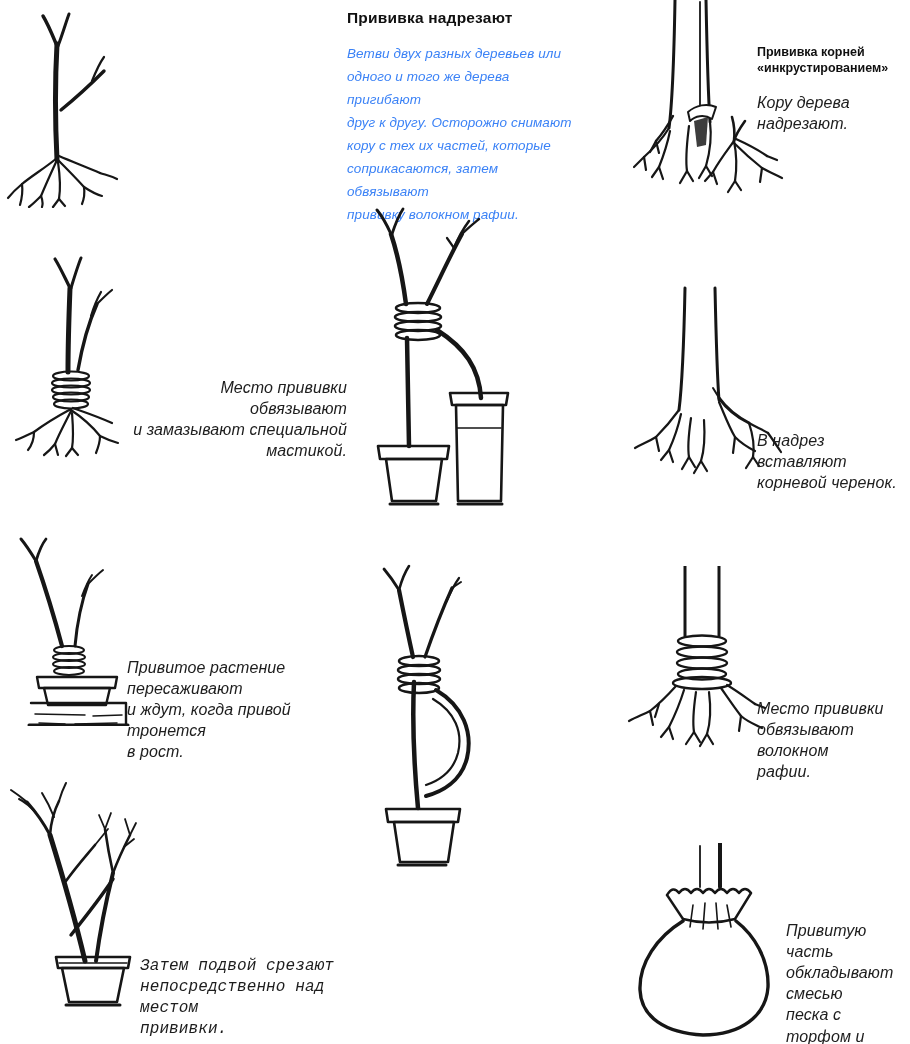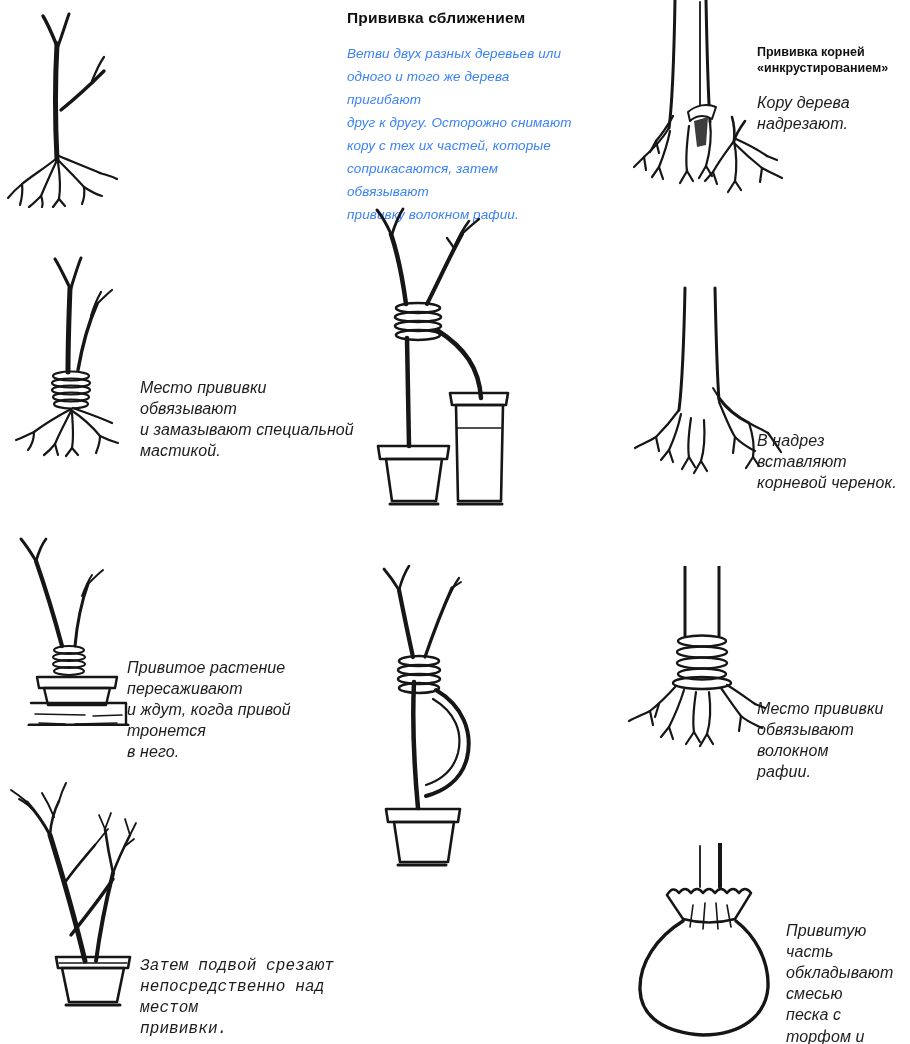--- a/index.html
+++ b/index.html
@@ -89,21 +89,21 @@
             <path d="M64,196 L70,203"></path>
           <path d="M63,158 C75,166 84,174 92,184"></path>
           <path d="M92,184 C98,187 103,189 110,191"></path>
           <path d="M92,184 C92,191 90,196 88,201"></path>
           <path d="M65,156 C79,161 91,165 104,171"></path>
         </g>
       </g>
     </svg>
   </div>
 
-  <div class="abs" style="left:140px;top:377px;width:220px;">
+  <div class="abs" style="left:127px;top:377px;width:220px;text-align:right;">
     <div class="cap">Место прививки обвязывают
 и замазывают специальной
 мастикой.</div>
   </div>
 
   <div class="abs" style="left:5px;top:534px;">
     <svg width="130" height="192" viewBox="0 0 130 192">
       <g fill="none" stroke="#161616" stroke-linecap="round" stroke-linejoin="round">
         <path d="M57,112 C49,82 39,50 31,27" stroke-width="4.2"></path>
         <path d="M31,27 C25,17 21,11 16,5" stroke-width="3"></path>
@@ -127,21 +127,21 @@
             <path d="M70,190 L112,189"></path>
         </g>
         <path d="M24,191 L123,191" stroke-width="3"></path>
       </g>
     </svg>
   </div>
 
   <div class="abs" style="left:127px;top:657px;width:230px;">
     <div class="cap">Привитое растение пересаживают
 и ждут, когда привой тронется
-в него.</div>
+в рост.</div>
   </div>
 
   <div class="abs" style="left:3px;top:773px;">
     <svg width="145" height="237" viewBox="0 0 145 237">
       <g fill="none" stroke="#161616" stroke-linecap="round" stroke-linejoin="round">
         <path d="M53,184 L127,184 L125,195 L55,195 Z" stroke-width="2.6"></path>
         <path d="M56,190 L124,190" stroke-width="1.3"></path>
         <path d="M59,195 L121,195 L114,229 L66,229 Z" stroke-width="2.6"></path>
         <path d="M63,232 L117,232" stroke-width="3"></path>
         <path d="M82,188 C73,150 60,104 47,62" stroke-width="5"></path>
@@ -167,21 +167,21 @@
       </g>
     </svg>
   </div>
 
   <div class="abs" style="left:140px;top:956px;width:210px;font-family:Liberation Mono, monospace;">
     <div class="cap">Затем подвой срезают
 непосредственно над местом
 прививки.</div>
   </div>
 
-  <div class="abs mid-title" style="left:347px;top:9px;">Прививка сближением</div>
+  <div class="abs mid-title" style="left:347px;top:9px;">Прививка надрезают</div>
 
   <div class="abs para" style="left:347px;top:42px;width:235px;">Ветви двух разных деревьев или
 одного и того же дерева пригибают
 друг к другу. Осторожно снимают
 кору с тех их частей, которые
 соприкасаются, затем обвязывают
 прививку волокном рафии.</div>
 
   <div class="abs" style="left:345px;top:202px;">
     <svg width="185" height="317" viewBox="0 0 185 317">

